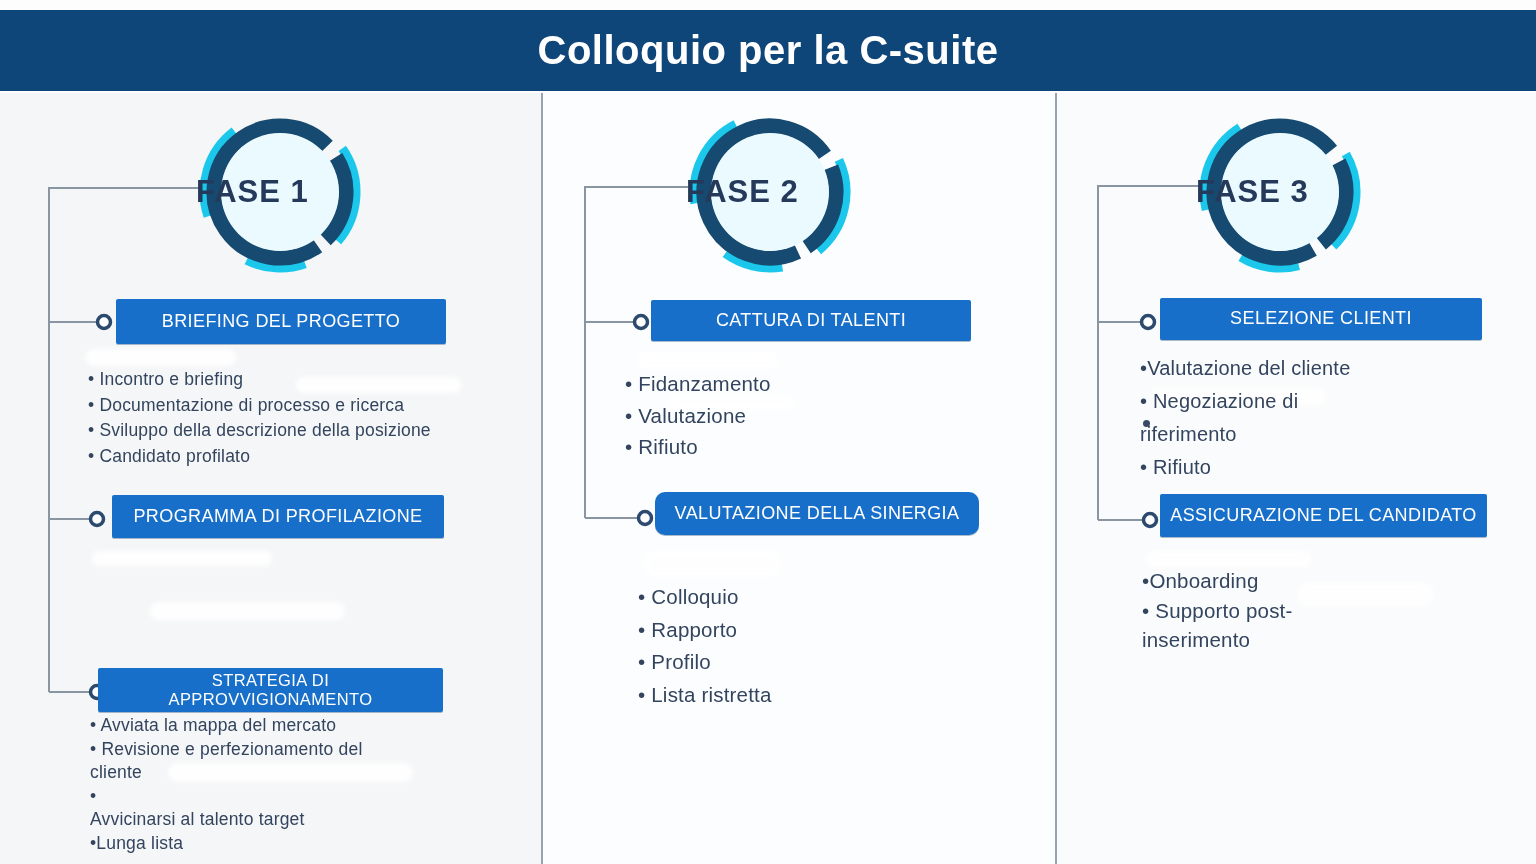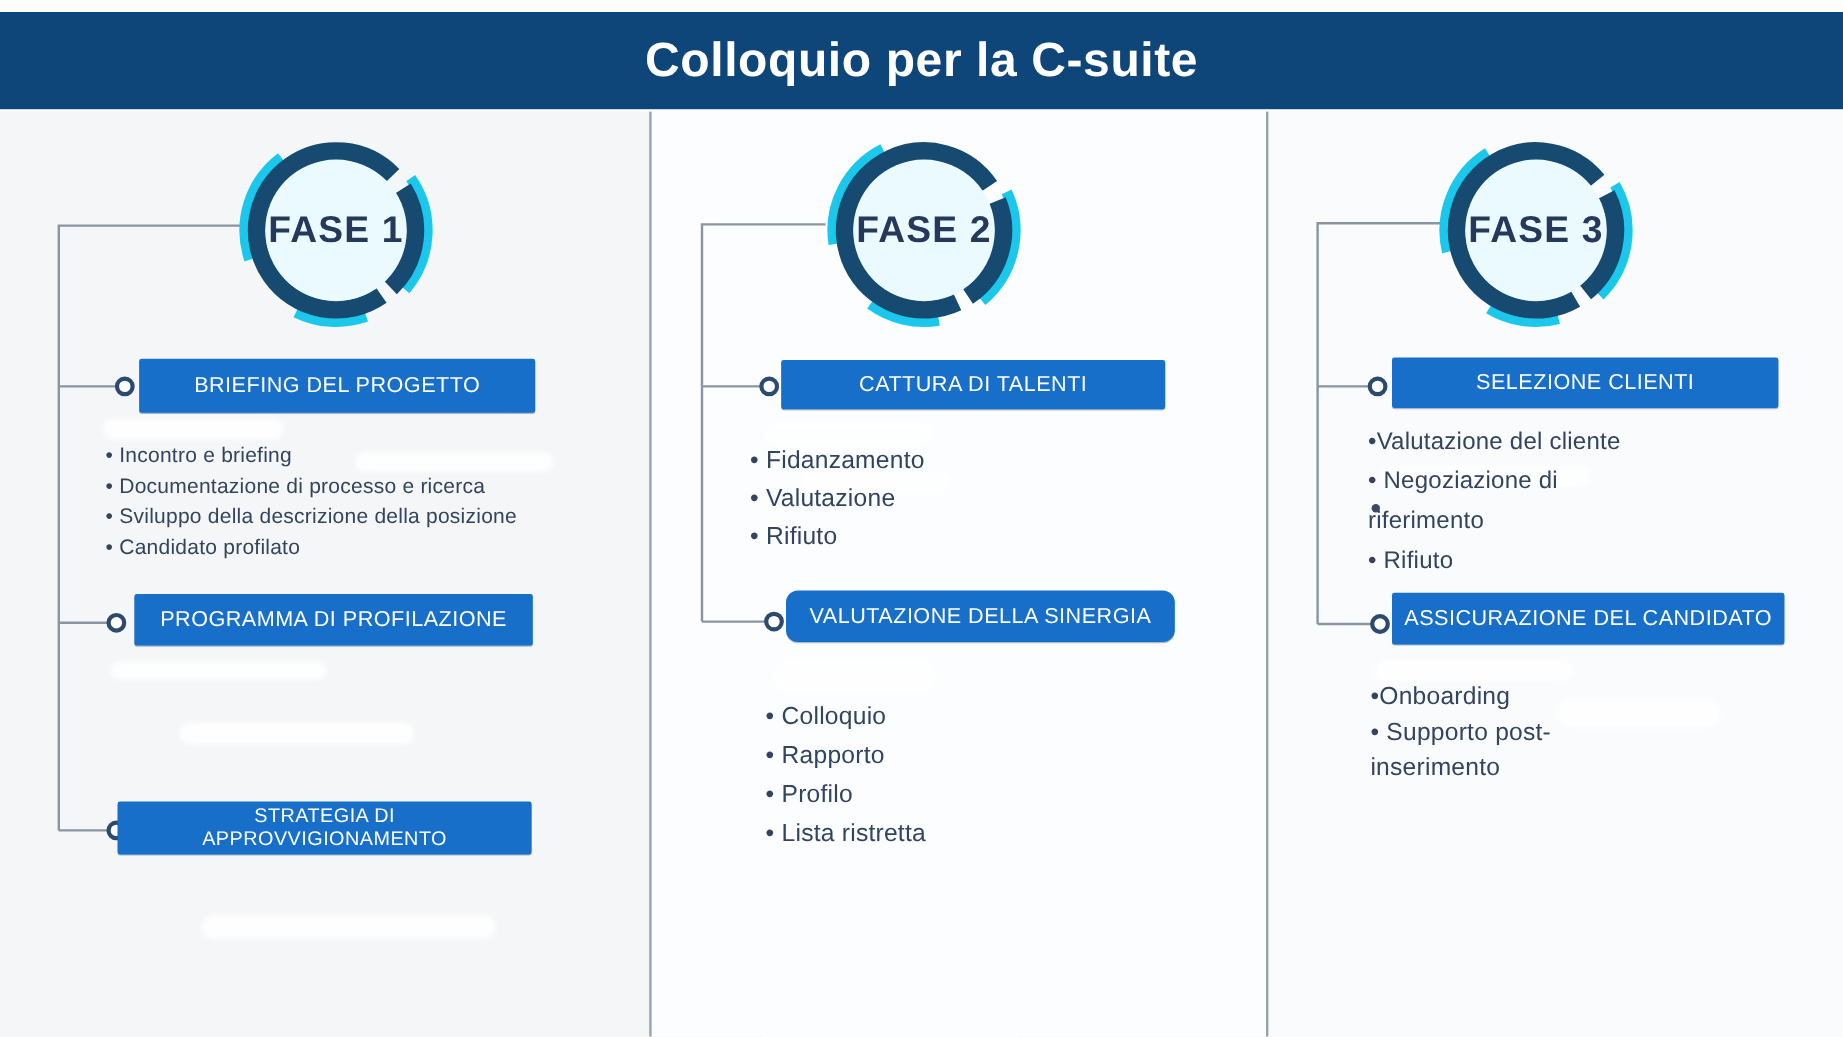--- a/index.html
+++ b/index.html
@@ -20,21 +20,21 @@
   .panel{position:absolute;top:93px;bottom:0;}
   .panel-left{left:0;width:541px;background:#F5F6F7;}
   .panel-mid{left:543px;width:512px;background:#FCFDFE;}
   .panel-right{left:1057px;width:479px;background:#FAFBFC;}
   .divider{position:absolute;top:93px;bottom:0;width:2px;background:#97A3B0;}
   .divider-1{left:541px;}
   .divider-2{left:1055px;}
   
   .connectors{position:absolute;left:0;top:0;width:1536px;height:864px;pointer-events:none;}
   
-  .badge{position:absolute;width:168px;height:168px;display:flex;align-items:center;justify-content:center;}
+  .badge{position:absolute;width:168px;height:168px;display:flex;align-items:center;justify-content:flex-start;}
   .badge svg{position:absolute;left:0;top:0;}
   .badge-label{
     position:relative;font-weight:700;font-size:31px;color:#25395B;letter-spacing:1px;
   }
   
   .sec-box{
     position:absolute;background:#176FC9;color:#ffffff;border-radius:2px;
     display:flex;align-items:center;justify-content:center;text-align:center;
     font-size:18px;letter-spacing:.4px;line-height:1.18;white-space:pre-line;
     box-shadow:0 1px 0 rgba(13,62,110,.35);
@@ -129,20 +129,26 @@
   <div class="sec-box" style="left:116px;top:299px;width:330px;height:45px;">BRIEFING DEL PROGETTO</div>
   <div class="list" style="left:88px;top:367px;width:460px;font-size:17.5px;line-height:25.5px;">• Incontro e briefing
 • Documentazione di processo e ricerca
 • Sviluppo della descrizione della posizione
 • Candidato profilato</div>
 
   <div class="sec-box" style="left:112px;top:495px;width:332px;height:43px;">PROGRAMMA DI PROFILAZIONE</div>
 
   <div class="sec-box two-line" style="left:98px;top:668px;width:345px;height:44px;">STRATEGIA DI
 APPROVVIGIONAMENTO</div>
+  <div class="list" style="left:90px;top:714px;width:400px;font-size:17.5px;line-height:23.5px;">• Avviata la mappa del mercato
+• Revisione e perfezionamento del
+cliente
+•
+Avvicinarsi al talento target
+•Lunga lista</div>
 
   <div class="sec-box" style="left:651px;top:300px;width:320px;height:41px;">CATTURA DI TALENTI</div>
   <div class="list" style="left:625px;top:368px;width:346px;font-size:20.5px;line-height:31.5px;">• Fidanzamento
 • Valutazione
 • Rifiuto</div>
 
   <div class="sec-box" style="left:655px;top:492px;width:324px;height:43px;border-radius:10px;">VALUTAZIONE DELLA SINERGIA</div>
   <div class="list" style="left:638px;top:581px;width:340px;font-size:20.5px;line-height:32.5px;">• Colloquio
 • Rapporto
 • Profilo

